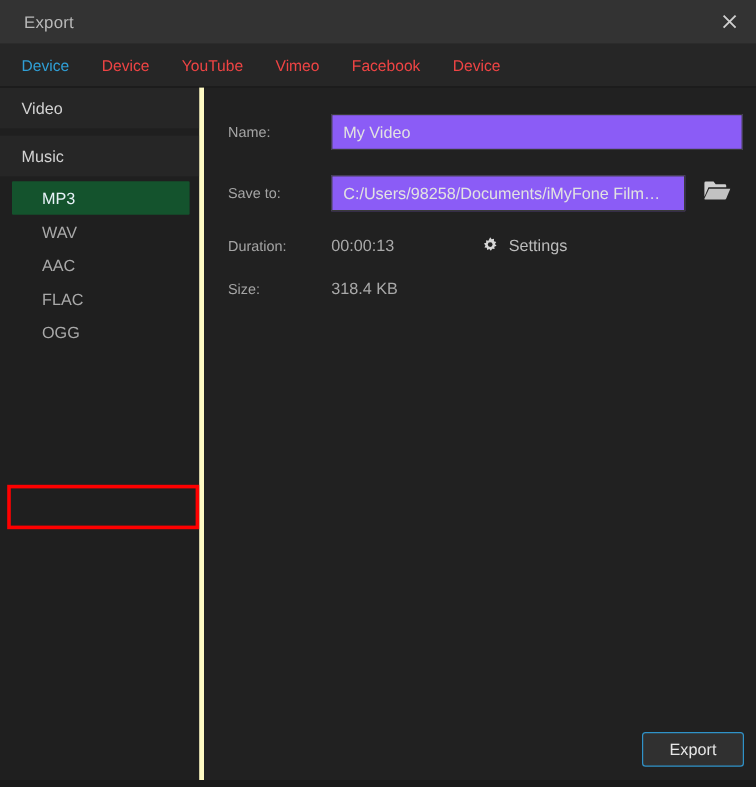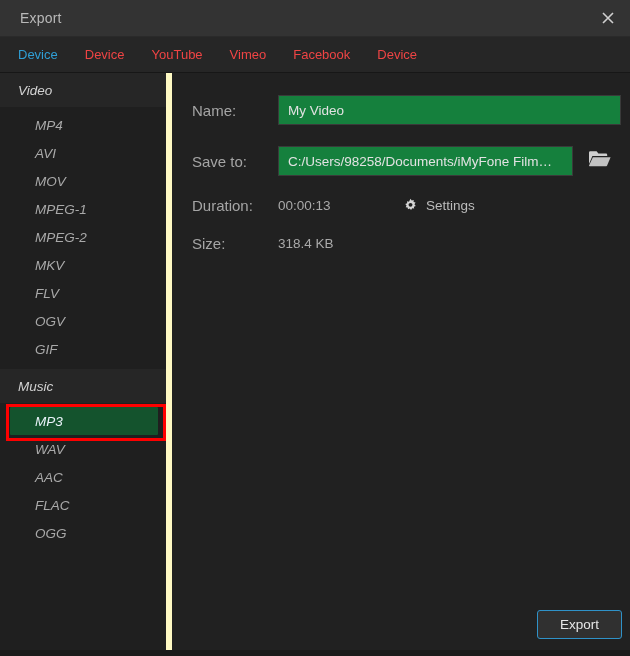--- a/index.html
+++ b/index.html
@@ -76,24 +76,23 @@
     flex: 1;
     display: flex;
     min-height: 0;
   }
 
   
   .sidebar {
     width: 166px;
     min-width: 166px;
     background: #1f1f1f;
-    border-right: 6px solid #fef9c3;
+    border-right: 4px solid #fef9c3;
     position: relative;
     overflow: hidden;
-    font-style: italic;
   }
   .group-header {
     background: #262626;
     height: 34px;
     display: flex;
     align-items: center;
     padding-left: 18px;
     font-size: 13.5px;
     color: #d2d2d2;
   }
@@ -137,25 +136,25 @@
     flex: 1;
   }
   .row {
     display: flex;
     align-items: center;
     margin-bottom: 21px;
   }
   .row-label {
     width: 86px;
     min-width: 86px;
-    font-size: 15px;
+    font-size: 12px;
     color: #a5a5a5;
   }
   .text-field {
-    background: #15803d;
+    background: #8b5cf6;
     border: 1px solid #3a3a3a;
     height: 30px;
     display: flex;
     align-items: center;
     padding: 0 9px;
     font-size: 13.5px;
     color: #e2e2e2;
     box-sizing: border-box;
     white-space: nowrap;
     overflow: hidden;
@@ -241,31 +240,20 @@
     <div class="tab">Vimeo</div>
     <div class="tab">Facebook</div>
     <div class="tab">Device</div>
   </div>
 
   <div class="content">
 
     <div class="sidebar">
 
       <div class="group-header">Video</div>
-      <div class="fmt-list">
-        <div class="fmt-item">MP4</div>
-        <div class="fmt-item">AVI</div>
-        <div class="fmt-item">MOV</div>
-        <div class="fmt-item">MPEG-1</div>
-        <div class="fmt-item">MPEG-2</div>
-        <div class="fmt-item">MKV</div>
-        <div class="fmt-item">FLV</div>
-        <div class="fmt-item">OGV</div>
-        <div class="fmt-item">GIF</div>
-      </div>
 
       <div class="group-spacer"></div>
 
       <div class="group-header">Music</div>
       <div class="fmt-list">
         <div class="fmt-item selected">MP3</div>
         <div class="fmt-item">WAV</div>
         <div class="fmt-item">AAC</div>
         <div class="fmt-item">FLAC</div>
         <div class="fmt-item">OGG</div>

